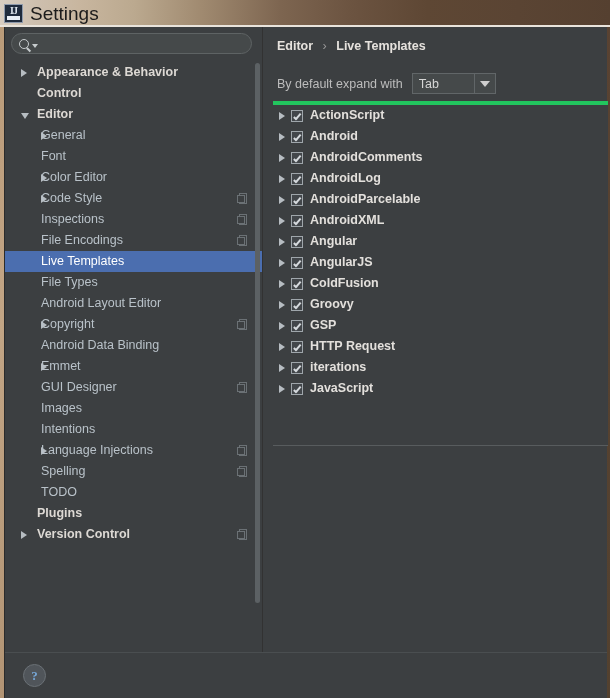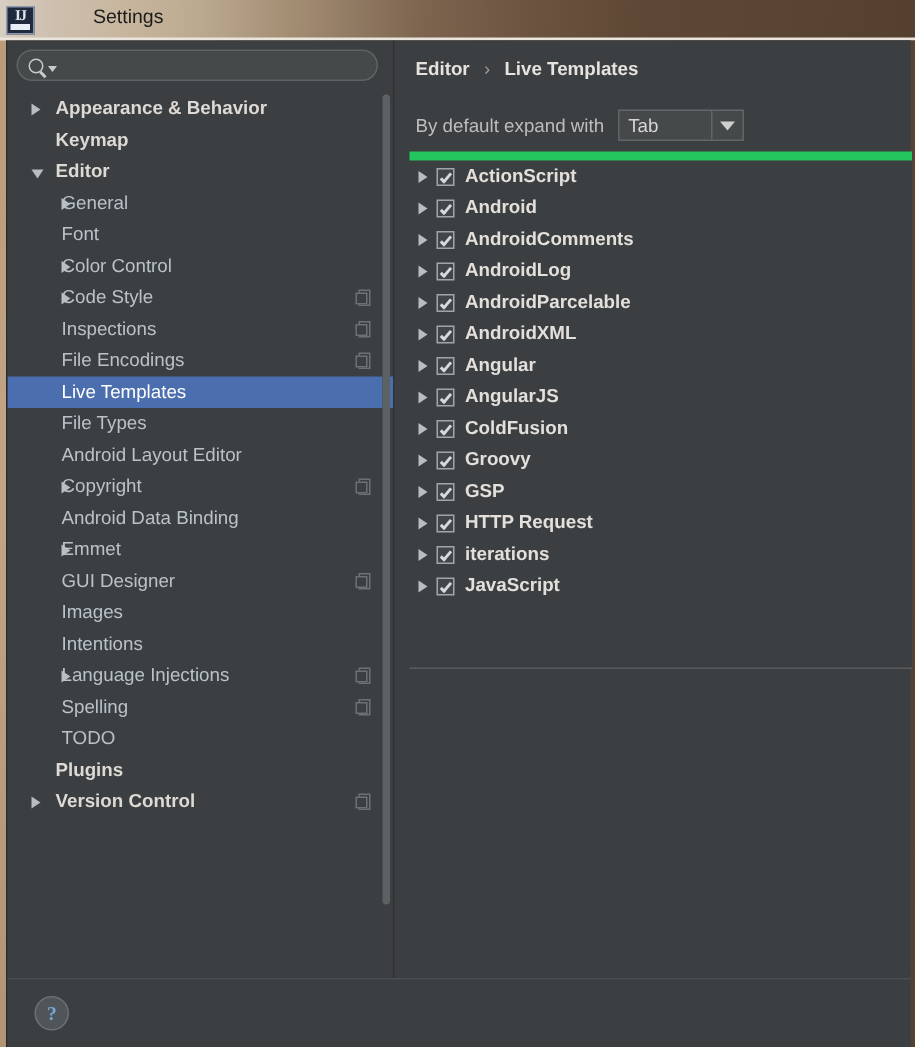--- a/index.html
+++ b/index.html
@@ -40,21 +40,21 @@
     text-align:center; font-size:10px; line-height:10px;
     color:#dfe6ef; font-family:"Liberation Serif", serif; font-weight:bold;
     letter-spacing:-1px;
   }
   #tb-icon .bar {
     position:absolute; left:3px; right:3px; bottom:3px; height:4px;
     background:#e8eef6;
   }
   #tb-title {
     position:absolute; left:30px; top:3px;
-    font-size:13px; color:#1b1b1b;margin-left:32px;
+    font-size:19px; color:#1b1b1b;
   }
   
   #window {
     position: absolute; left: 4px; top: 27px; width: 603px; height: 671px;
     background: #3c3f41;
     border-left: 1px solid #2b2b2b;
   }
   
   #sidebar {
     position: absolute; left: 0; top: 0; width: 257px; height: 625px;
@@ -169,21 +169,21 @@
     display:flex; align-items:center; justify-content:center;
   }
   #combo-arrow .c {
     width:0; height:0;
     border-left:5px solid transparent; border-right:5px solid transparent;
     border-top:6px solid #cfcfcf;
   }
   #list-panel {
     position:absolute; left:10px; top:74px; right:-1px; height:345px;
     background:#3c3f41;
-    border-top:6px solid #22c55e;
+    border-top:4px solid #22c55e;
     border-bottom:1px solid #585c5e;
     overflow:hidden;
   }
   .lrow {
     position:relative; height:21px; line-height:21px;
     display:flex; align-items:center; padding-left:6px;
   }
   .lrow .ltri {
     width:0; height:0; margin-right:6px;
     border-top:4px solid transparent; border-bottom:4px solid transparent;
@@ -248,36 +248,36 @@
         <input id="search-input" type="text" placeholder="" style="">
       </div>
     </div>
 
     <div id="tree">
         <div class="trow lvl0">
           <span class="tri"></span>
           <span class="tlabel">Appearance &amp; Behavior</span>
         </div>
         <div class="trow lvl0">
-          <span class="tlabel">Keymap</span>
+          <span class="tlabel">Control</span>
         </div>
         <div class="trow lvl0">
           <span class="tri open"></span>
           <span class="tlabel">Editor</span>
         </div>
         <div class="trow lvl1">
           <span class="tri"></span>
           <span class="tlabel">General</span>
         </div>
         <div class="trow lvl1">
           <span class="tlabel">Font</span>
         </div>
         <div class="trow lvl1">
           <span class="tri"></span>
-          <span class="tlabel">Color Control</span>
+          <span class="tlabel">Color Editor</span>
         </div>
         <div class="trow lvl1">
           <span class="tri"></span>
           <span class="tlabel">Code Style</span>
           <span class="scope-ic">
             <i></i>
             <b></b>
           </span>
         </div>
         <div class="trow lvl1">

